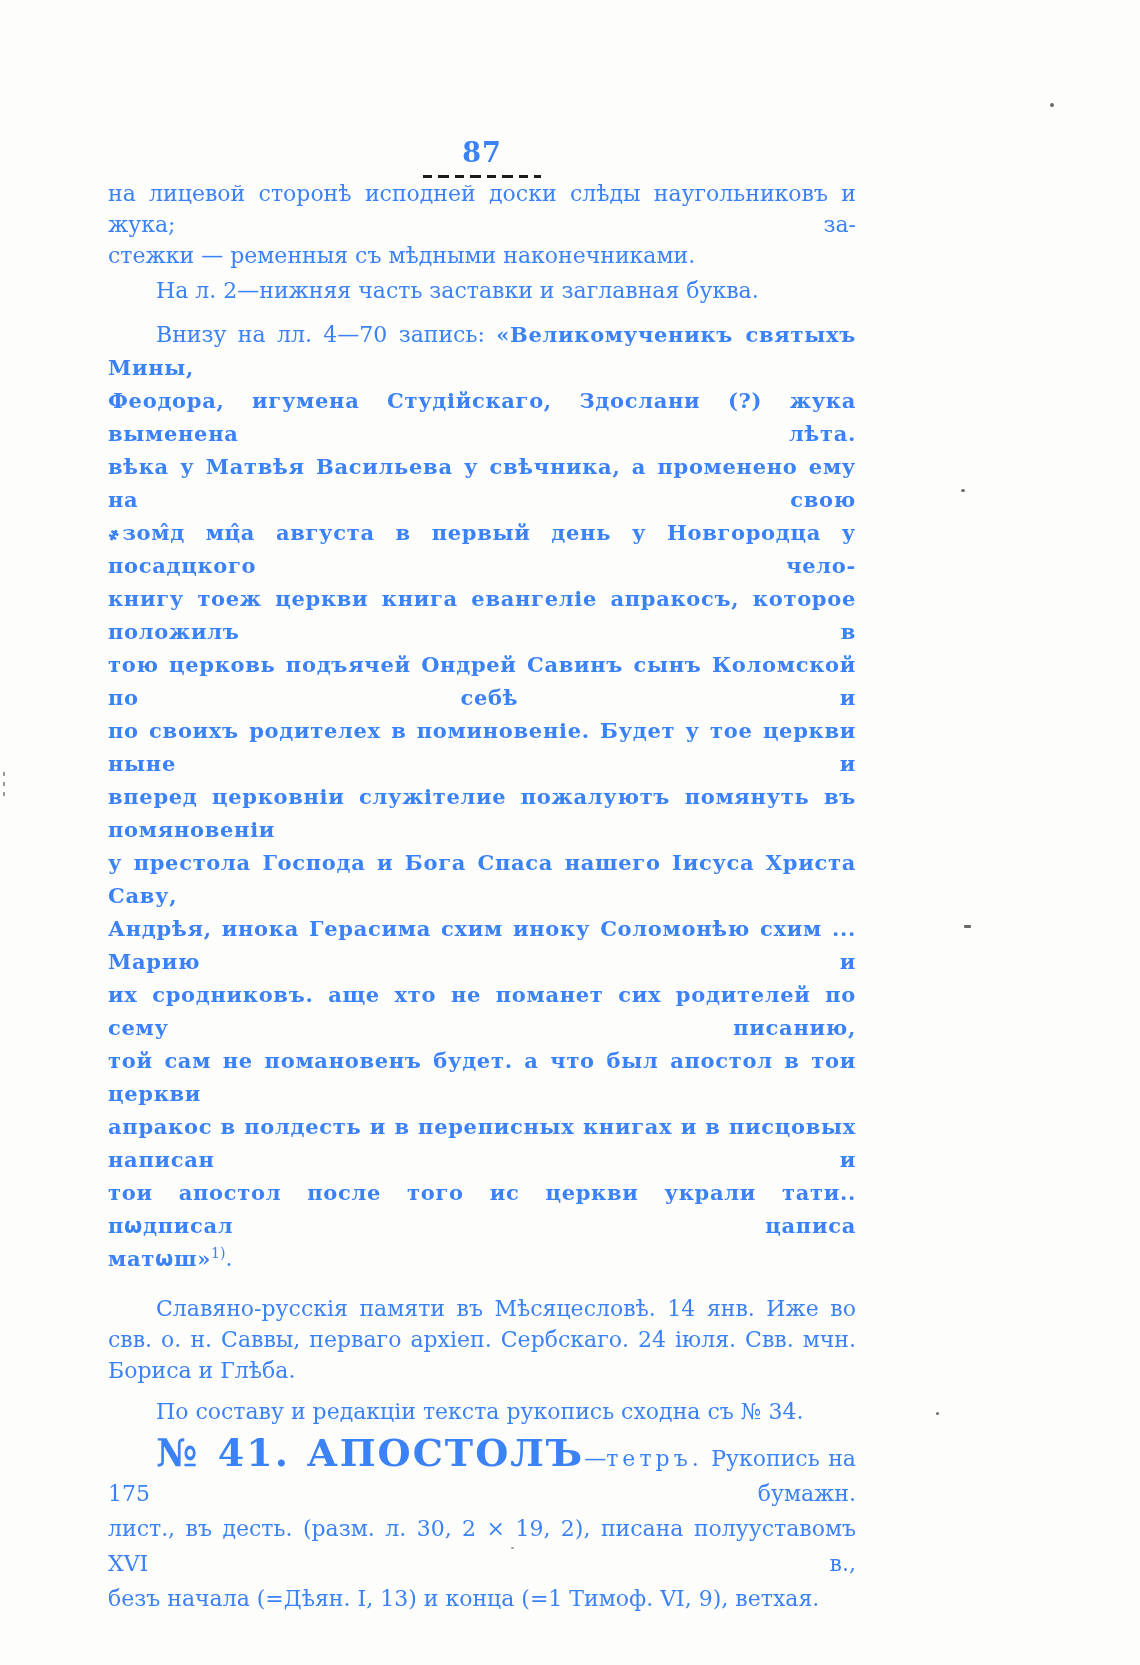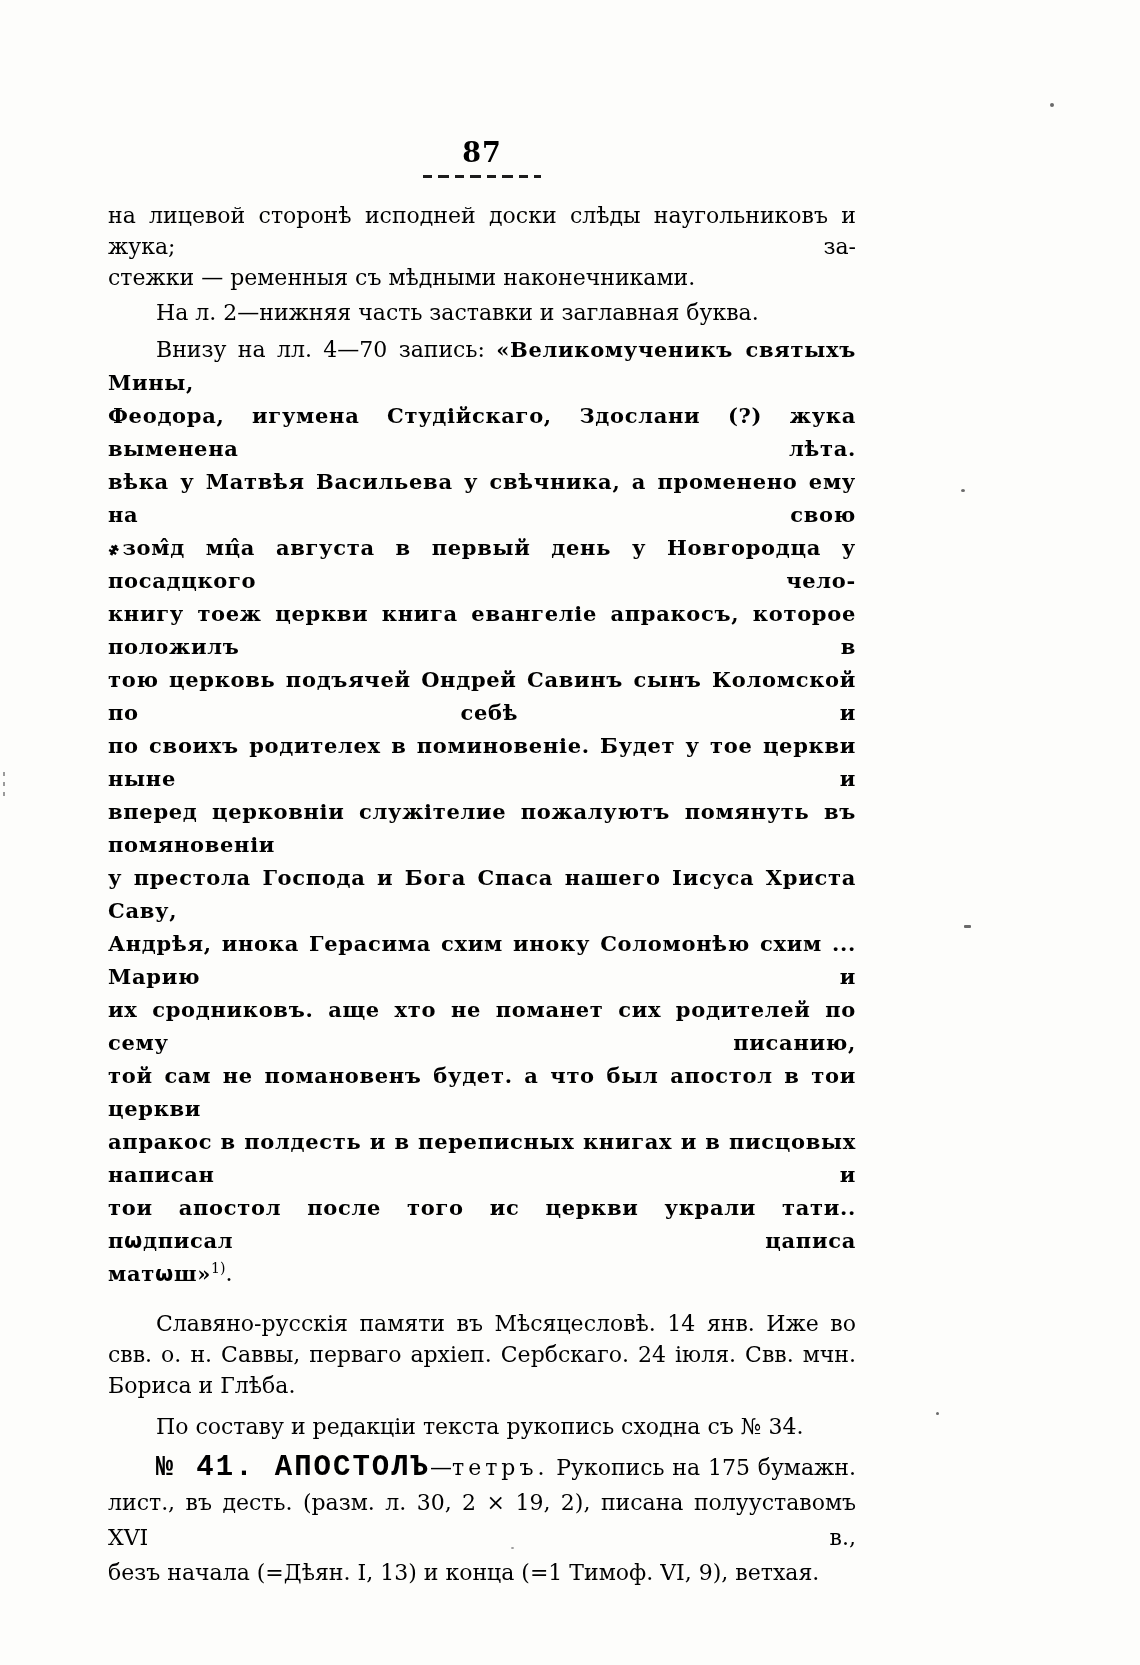--- a/index.html
+++ b/index.html
@@ -3,21 +3,21 @@
 <meta charset="utf-8">
 <style>
   html,body{margin:0;padding:0;}
   body{
     width:1140px;height:1665px;
     background:#f2f2ee;
     font-family:"DejaVu Serif","DejaVu Sans",serif;
   }
   .page{
     position:relative;width:1140px;height:1665px;
-    background:#fdfdfb;color:#000000;overflow:hidden;
+    background:#fdfdfb;color:#3b82f6;overflow:hidden;
   }
   .column{position:absolute;left:108px;top:0;width:748px;}
   .pagenum{
     margin-top:138px;text-align:center;
     font-size:27px;font-weight:700;letter-spacing:1px;line-height:30px;
   }
   .pagenum-rule{
     width:118px;height:3px;margin:7px auto 0 auto;
     background:repeating-linear-gradient(90deg,#1c1c1c 0 9px,transparent 9px 15px,#1c1c1c 15px 26px,transparent 26px 32px);
   }
@@ -29,44 +29,44 @@
   }
   .line.last{text-align:right;text-align-last:left;}
   .para.indent .line:first-child{text-indent:48px;}
   .para.slavonic .line{line-height:33px;}
   .para.heading .line{line-height:35px;}
   .seg-r{font-weight:400;}
   .seg-s{
     font-weight:700;font-size:21px;letter-spacing:0.7px;
     font-family:"DejaVu Serif","DejaVu Sans",serif;
   }
-  .seg-h{font-weight:700;font-size:29px;letter-spacing:2px;font-family:Liberation Mono, monospace;}
+  .seg-h{font-weight:700;font-size:38px;letter-spacing:2px;}
   .seg-ls{letter-spacing:4px;}
   .seg-sup{vertical-align:super;font-size:14px;line-height:0;}
   
   .speck{position:absolute;background:#6a6a6a;border-radius:50%;}
   .tickmarks{position:absolute;left:3px;top:772px;width:2px;height:30px;
     background:repeating-linear-gradient(180deg,#9a9a9a 0 4px,transparent 4px 10px);}
 </style>
 </head>
 <body>
 
 <div class="page">
   <div class="column">
     <div class="pagenum">87</div>
     <div class="pagenum-rule"></div>
     <main id="body-text">
-        <div class="para regular" style="margin-top: 22px;">
+        <div class="para regular" style="">
           <div class="line"><span class="seg-r">на лицевой сторонѣ исподней доски слѣды наугольниковъ и жука; за-</span></div>
           <div class="line last"><span class="seg-r">стежки — ременныя съ мѣдными наконечниками.</span></div>
         </div>
         <div class="para regular indent" style="margin-top: 4px;">
           <div class="line last"><span class="seg-r">На л. 2—нижняя часть заставки и заглавная буква.</span></div>
         </div>
-        <div class="para slavonic indent" style="margin-top: 5px;">
+        <div class="para slavonic indent" style="margin-top: 12px;">
           <div class="line"><span class="seg-r">Внизу на лл. 4—70 запись: </span><span class="seg-s">«Великомученикъ святыхъ Мины,</span></div>
           <div class="line"><span class="seg-s">Феодора, игумена Студійскаго, Здослани (?) жука выменена лѣта.</span></div>
           <div class="line"><span class="seg-s">вѣка у Матвѣя Васильева у свѣчника, а променено ему на свою</span></div>
           <div class="line"><span class="seg-s">҂зом̂д мц̂а августа в первый день у Новгородца у посадцкого чело-</span></div>
           <div class="line"><span class="seg-s">книгу тоеж церкви книга евангеліе апракосъ, которое положилъ в</span></div>
           <div class="line"><span class="seg-s">тою церковь подъячей Ондрей Савинъ сынъ Коломской по себѣ и</span></div>
           <div class="line"><span class="seg-s">по своихъ родителех в поминовеніе. Будет у тое церкви ныне и</span></div>
           <div class="line"><span class="seg-s">вперед церковніи служітелие пожалуютъ помянуть въ помяновеніи</span></div>
           <div class="line"><span class="seg-s">у престола Господа и Бога Спаса нашего Іисуса Христа Саву,</span></div>
           <div class="line"><span class="seg-s">Андрѣя, инока Герасима схим иноку Соломонѣю схим ... Марию и</span></div>

